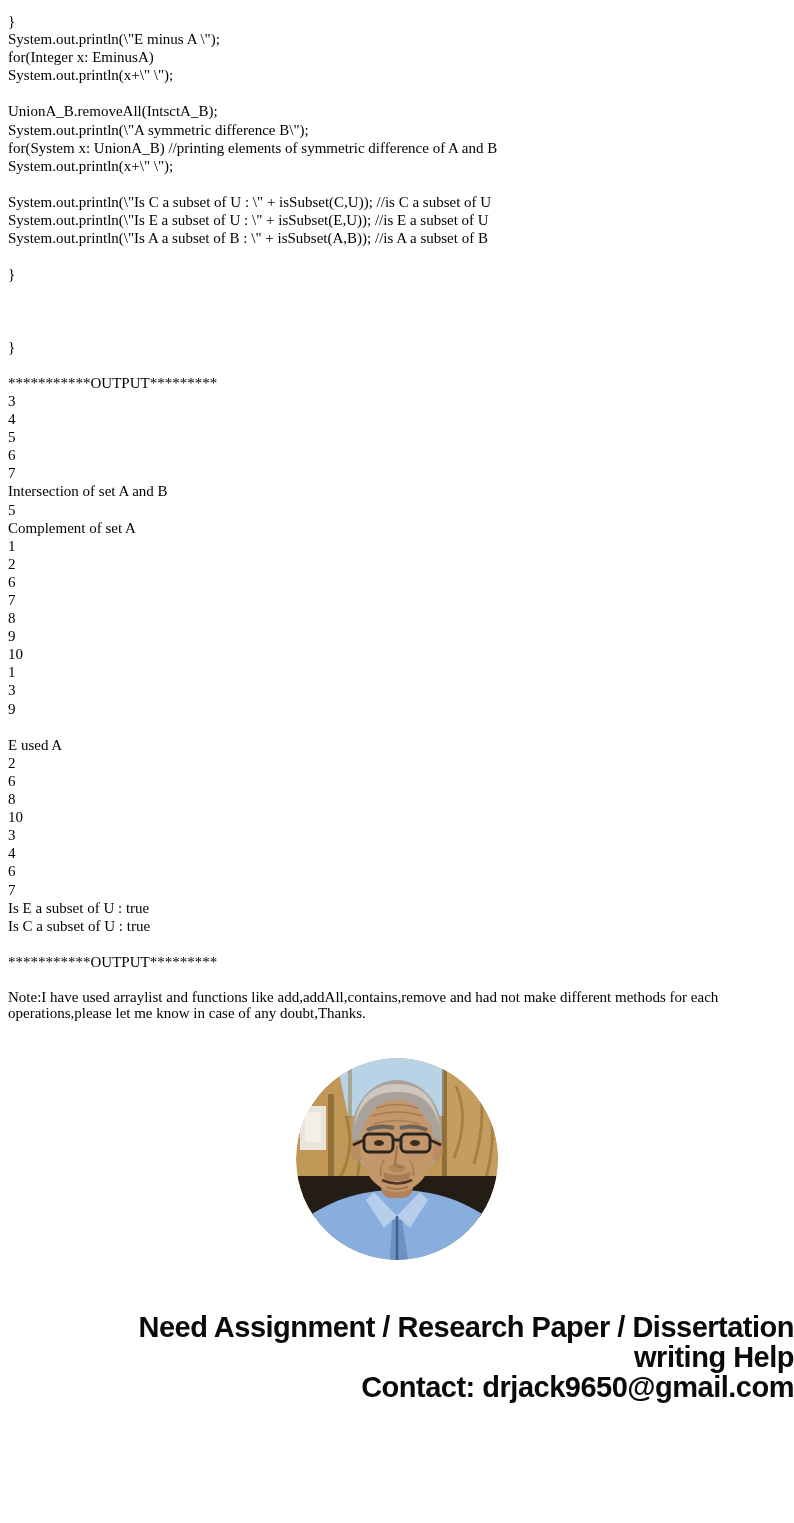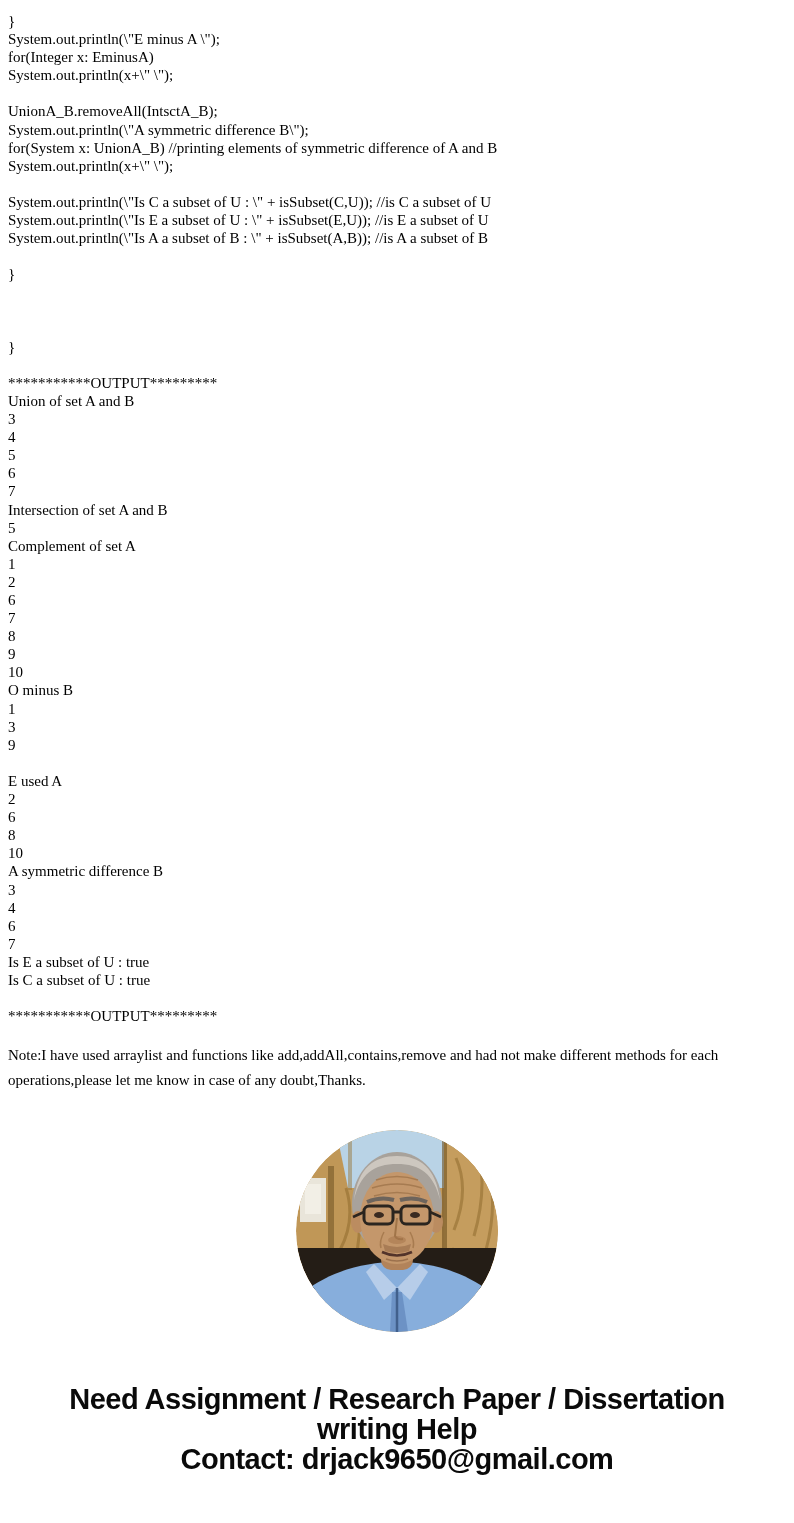--- a/index.html
+++ b/index.html
@@ -18,36 +18,36 @@
     padding: 12px 9px 0 8px;
     font-size: 15px;
   }
   .line {
     line-height: 18.1px;
     min-height: 18.1px;
     white-space: nowrap;
   }
   .note {
     font-size: 15px;
-    line-height: 25px;
+    line-height: 16px;
     margin: 18px 9px 0 8px;
     max-width: 772px;
   }
   .avatar-wrap {
     margin-top: 37px;
     display: flex;
     justify-content: center;
   }
   .avatar-wrap svg {
     display: block;
     border-radius: 50%;
   }
   .footer {
     margin-top: 52px;
-    text-align: center;
+    text-align: right;
     font-family: "Liberation Sans", sans-serif;
     font-weight: bold;
     font-size: 29px;
     line-height: 30px;
     letter-spacing: -0.5px;
     color: #0a0a0a;
   }
 </style>
 </head>
 <body>
@@ -69,47 +69,44 @@
       <div class="line">System.out.println(\"Is E a subset of U : \" + isSubset(E,U)); //is E a subset of U</div>
       <div class="line">System.out.println(\"Is A a subset of B : \" + isSubset(A,B)); //is A a subset of B</div>
       <div class="line">&nbsp;</div>
       <div class="line">}</div>
       <div class="line">&nbsp;</div>
       <div class="line">&nbsp;</div>
       <div class="line">&nbsp;</div>
       <div class="line">}</div>
       <div class="line">&nbsp;</div>
       <div class="line">***********OUTPUT*********</div>
-      <div class="line">Union of set A and B</div>
       <div class="line">3</div>
       <div class="line">4</div>
       <div class="line">5</div>
       <div class="line">6</div>
       <div class="line">7</div>
       <div class="line">Intersection of set A and B</div>
       <div class="line">5</div>
       <div class="line">Complement of set A</div>
       <div class="line">1</div>
       <div class="line">2</div>
       <div class="line">6</div>
       <div class="line">7</div>
       <div class="line">8</div>
       <div class="line">9</div>
       <div class="line">10</div>
-      <div class="line">O minus B</div>
       <div class="line">1</div>
       <div class="line">3</div>
       <div class="line">9</div>
       <div class="line">&nbsp;</div>
       <div class="line">E used A</div>
       <div class="line">2</div>
       <div class="line">6</div>
       <div class="line">8</div>
       <div class="line">10</div>
-      <div class="line">A symmetric difference B</div>
       <div class="line">3</div>
       <div class="line">4</div>
       <div class="line">6</div>
       <div class="line">7</div>
       <div class="line">Is E a subset of U : true</div>
       <div class="line">Is C a subset of U : true</div>
       <div class="line">&nbsp;</div>
       <div class="line">***********OUTPUT*********</div>
     </div>
 

